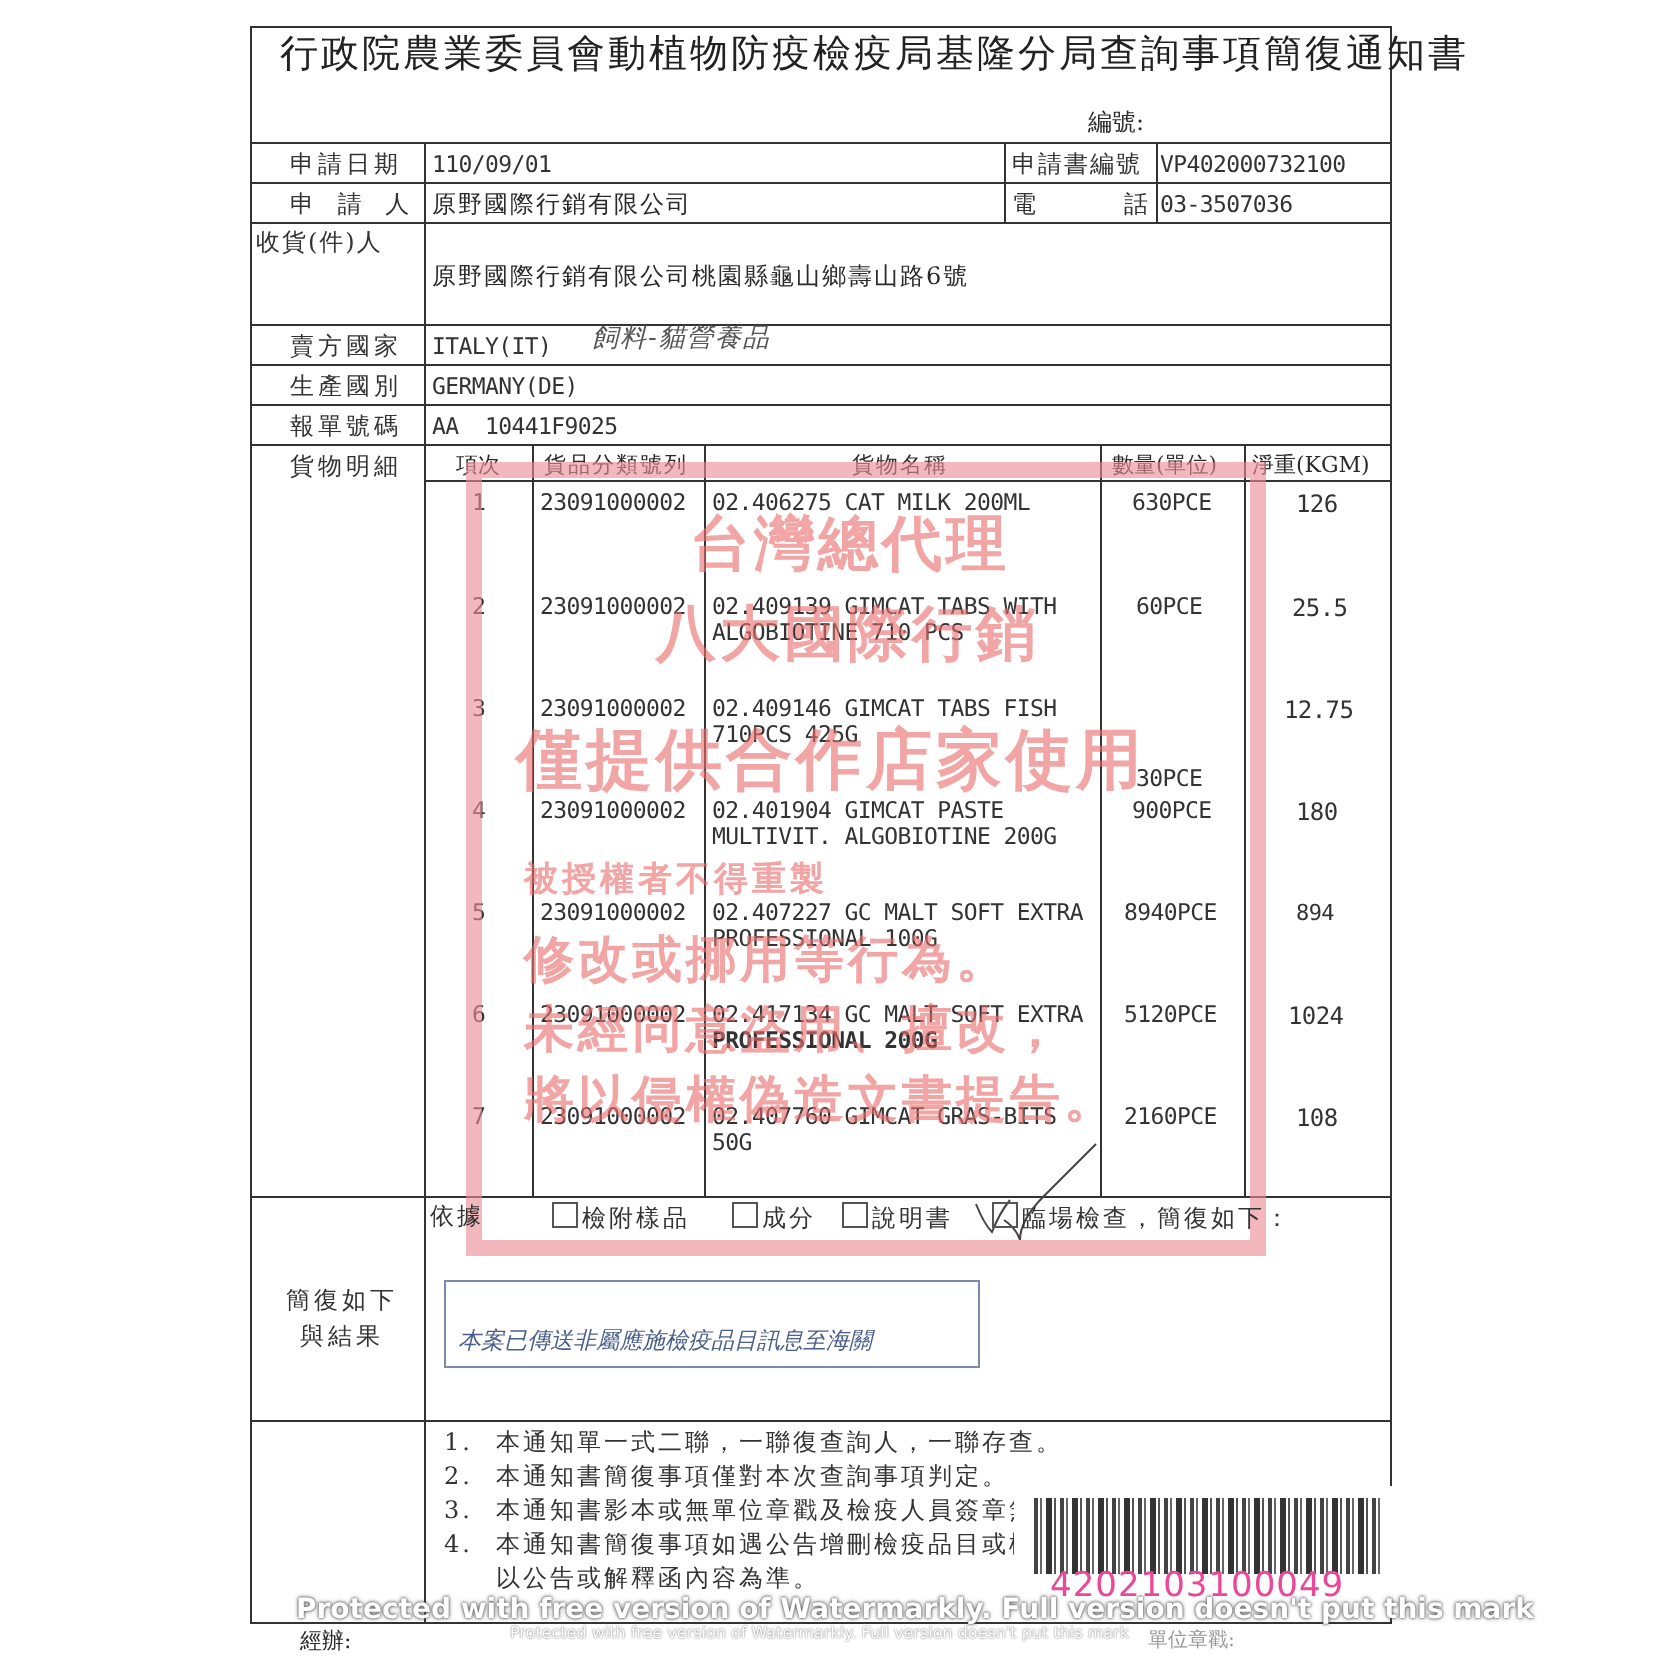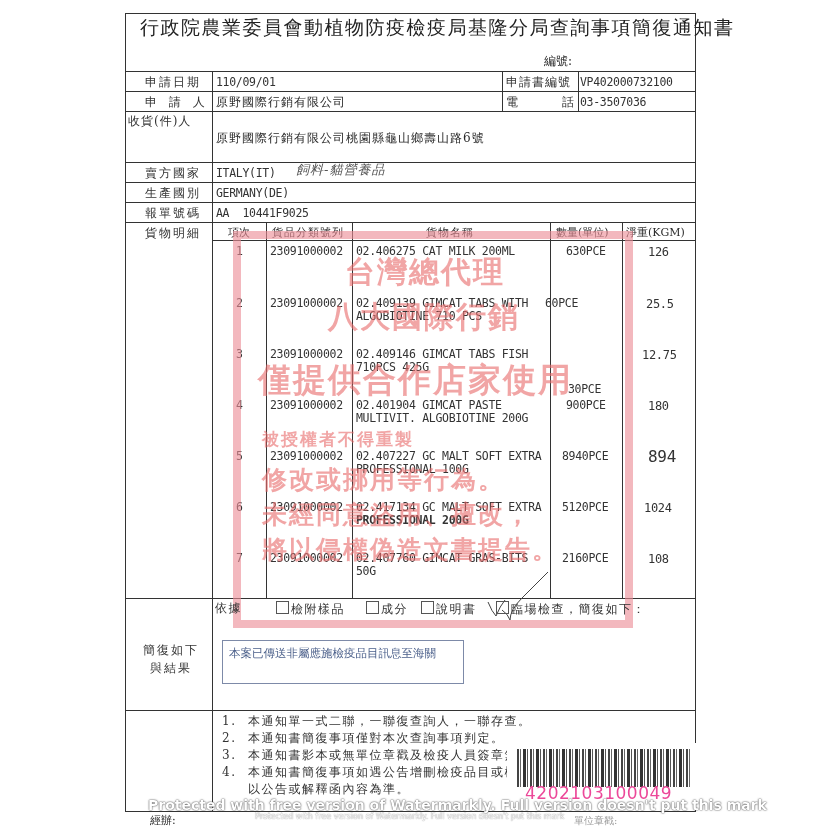--- a/index.html
+++ b/index.html
@@ -20,23 +20,23 @@
     position:absolute; white-space:nowrap; font-family:"DejaVu Sans", sans-serif;
     font-weight:bold; color:rgba(232,110,110,0.62); letter-spacing:2px;
   }
   .red-frame {
     position:absolute; left:233px; top:231px; width:384px; height:381px;
     border:8px solid rgba(235,140,150,0.62);
     box-sizing:content-box;
   }
   .checkbox { display:inline-block; width:11px; height:11px; border:1px solid #555; vertical-align:-1px; margin-right:2px; }
   .stamp {
-    position:absolute; left:222px; top:640px; width:242px; height:44px;
+    position:absolute; left:222px; top:640px; width:268px; height:44px;
     border:1px solid #7d8aa8; color:#4a5f8a; font-size:11.5px; line-height:17px;
-    padding:4px 6px; box-sizing:border-box;
+    padding:21px 6px; box-sizing:border-box;font-style:italic;
   }
   .barcode {
     position:absolute; left:507px; top:743px; width:190px; height:62px; background:#fff;
   }
   .bars { position:absolute; left:10px; top:6px; width:175px; height:38px;
     background: repeating-linear-gradient(90deg,#444 0 2px,#fff 2px 3px,#666 3px 4px,#fff 4px 6px,#333 6px 9px,#fff 9px 10px,#555 10px 11px,#fff 11px 13px);
   }
   .barcode-num { position:absolute; left:18px; top:40px; font-family:"DejaVu Sans", sans-serif; font-size:17px; color:#ec4899; letter-spacing:0.5px; }
   .wm-banner {
     position:absolute; left:148px; top:797px; white-space:nowrap;
@@ -118,21 +118,21 @@
   <div class="txt mono" style="left:270px;top:244px;">23091000002</div>
   <div class="txt mono" style="left:356px;top:244px;">02.406275 CAT MILK 200ML</div>
   <div class="txt mono" style="left:566px;top:244px;">630PCE</div>
   <div class="txt mono" style="left:648px;top:245px;font-size:12px;">126</div>
 </div>
 <div>
   <div class="txt mono" style="left:236px;top:296px;">2</div>
   <div class="txt mono" style="left:270px;top:296px;">23091000002</div>
   <div class="txt mono" style="left:356px;top:296px;">02.409139 GIMCAT TABS WITH</div>
   <div class="txt mono" style="left:356px;top:309px;">ALGOBIOTINE 710 PCS</div>
-  <div class="txt mono" style="left:545px;top:296px;">60PCE</div>
+  <div class="txt mono" style="left:568px;top:296px;">60PCE</div>
   <div class="txt mono" style="left:646px;top:297px;font-size:12px;">25.5</div>
 </div>
 <div>
   <div class="txt mono" style="left:236px;top:347px;">3</div>
   <div class="txt mono" style="left:270px;top:347px;">23091000002</div>
   <div class="txt mono" style="left:356px;top:347px;">02.409146 GIMCAT TABS FISH</div>
   <div class="txt mono" style="left:356px;top:360px;">710PCS 425G</div>
   <div class="txt mono" style="left:568px;top:362px;margin-top:20px;">30PCE</div>
   <div class="txt mono" style="left:642px;top:348px;font-size:12px;">12.75</div>
 </div>
@@ -143,21 +143,21 @@
   <div class="txt mono" style="left:356px;top:411px;">MULTIVIT. ALGOBIOTINE 200G</div>
   <div class="txt mono" style="left:566px;top:398px;">900PCE</div>
   <div class="txt mono" style="left:648px;top:399px;font-size:12px;">180</div>
 </div>
 <div>
   <div class="txt mono" style="left:236px;top:449px;">5</div>
   <div class="txt mono" style="left:270px;top:449px;">23091000002</div>
   <div class="txt mono" style="left:356px;top:449px;">02.407227 GC MALT SOFT EXTRA</div>
   <div class="txt mono" style="left:356px;top:462px;">PROFESSIONAL 100G</div>
   <div class="txt mono" style="left:562px;top:449px;">8940PCE</div>
-  <div class="txt mono" style="left:648px;top:450px;font-size:16px;">894</div>
+  <div class="txt mono" style="left:648px;top:450px;font-size:11px;">894</div>
 </div>
 <div>
   <div class="txt mono" style="left:236px;top:500px;">6</div>
   <div class="txt mono" style="left:270px;top:500px;">23091000002</div>
   <div class="txt mono" style="left:356px;top:500px;">02.417134 GC MALT SOFT EXTRA</div>
   <div class="txt mono" style="left:356px;top:513px;font-weight:bold;">PROFESSIONAL 200G</div>
   <div class="txt mono" style="left:562px;top:500px;">5120PCE</div>
   <div class="txt mono" style="left:644px;top:501px;font-size:12px;">1024</div>
 </div>
 <div>

